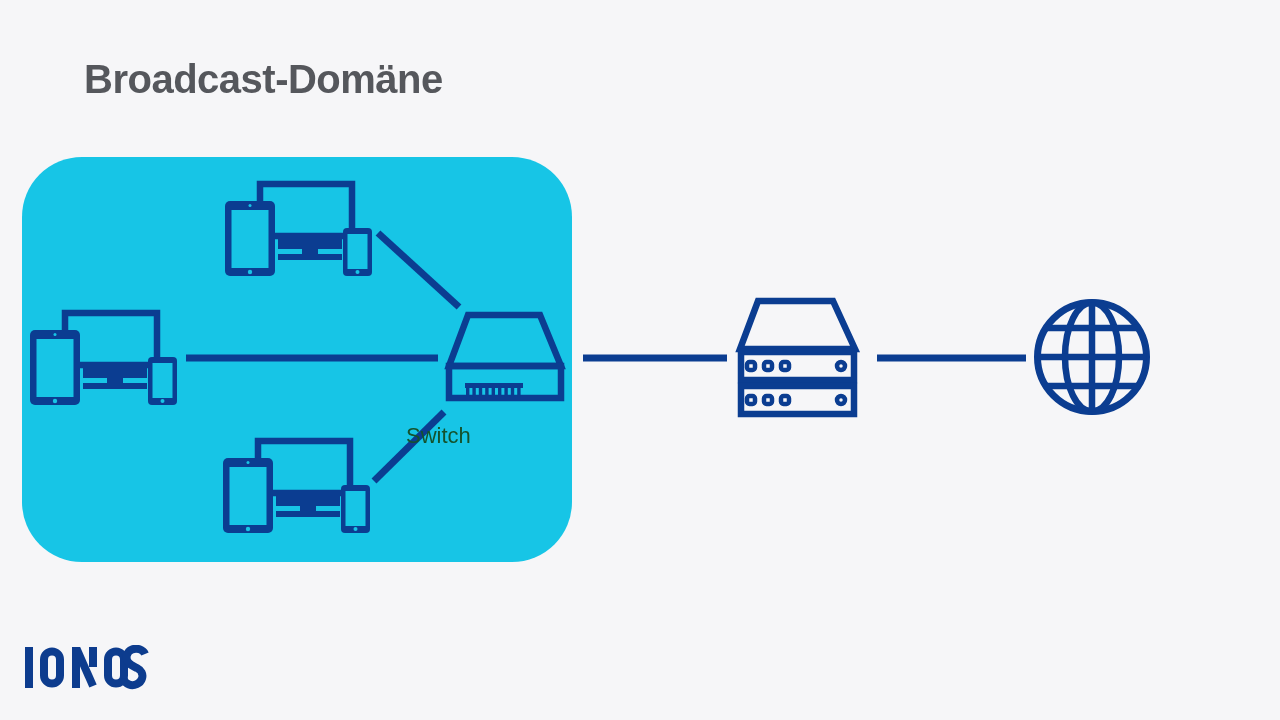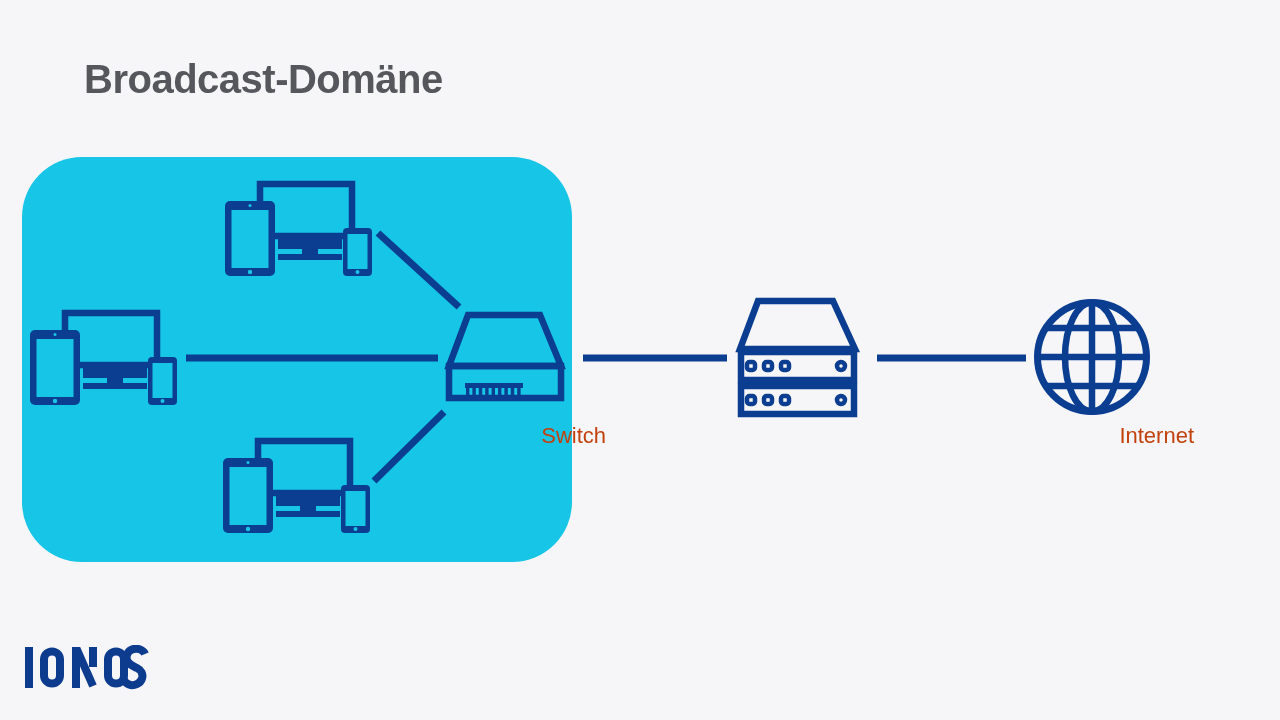--- a/index.html
+++ b/index.html
@@ -21,22 +21,22 @@
     background:#17C5E6;border-radius:60px;
   }
 
   svg.diagram{position:absolute;left:0;top:0;width:1280px;height:720px;}
 
   .navy-stroke{stroke:#0B3D91;fill:none;}
   .navy-fill{fill:#0B3D91;}
   .cyan-fill{fill:#17C5E6;}
 
   .node-label{
-    position:absolute;width:200px;text-align:right;
-    font-size:22px;color:#c2410c;
+    position:absolute;width:200px;text-align:left;
+    font-size:22px;color:#14532d;
   }
   .label-switch{left:406px;top:423px;}
   .label-router{left:699px;top:423px;}
   .label-internet{left:994px;top:423px;}
 
   .logo{position:absolute;left:23px;top:645px;width:140px;height:46px;}
   .logo .stroke{stroke:#0D3C8E;fill:none;stroke-width:8;}
 
   .sr{
     position:absolute;width:1px;height:1px;overflow:hidden;
@@ -126,21 +126,20 @@
       <circle class="navy-stroke" cx="1092" cy="357" r="54.5" stroke-width="7"></circle>
       <ellipse class="navy-stroke" cx="1092" cy="357" rx="27" ry="54.5" stroke-width="6.5"></ellipse>
       <line class="navy-stroke" x1="1092" y1="302.5" x2="1092" y2="411.5" stroke-width="6.5"></line>
       <line class="navy-stroke" x1="1037.5" y1="357" x2="1146.5" y2="357" stroke-width="6.5"></line>
       <line class="navy-stroke" x1="1046" y1="328" x2="1138" y2="328" stroke-width="6.5"></line>
       <line class="navy-stroke" x1="1046" y1="386" x2="1138" y2="386" stroke-width="6.5"></line>
     </g>
   </svg>
 
   <div class="node-label label-switch">Switch</div>
-  <div class="node-label label-internet">Internet</div>
 
   <svg class="logo" viewBox="0 0 140 46">
 
     <line class="stroke" x1="6" y1="2" x2="6" y2="43"></line>
 
     <rect class="stroke" x="21" y="6.5" width="16" height="32" rx="8"></rect>
 
     <line class="stroke" x1="53" y1="2" x2="53" y2="43"></line>
     <line class="stroke" x1="53.5" y1="3.5" x2="70" y2="41"></line>
     <line class="stroke" x1="70" y1="2" x2="70" y2="22"></line>

